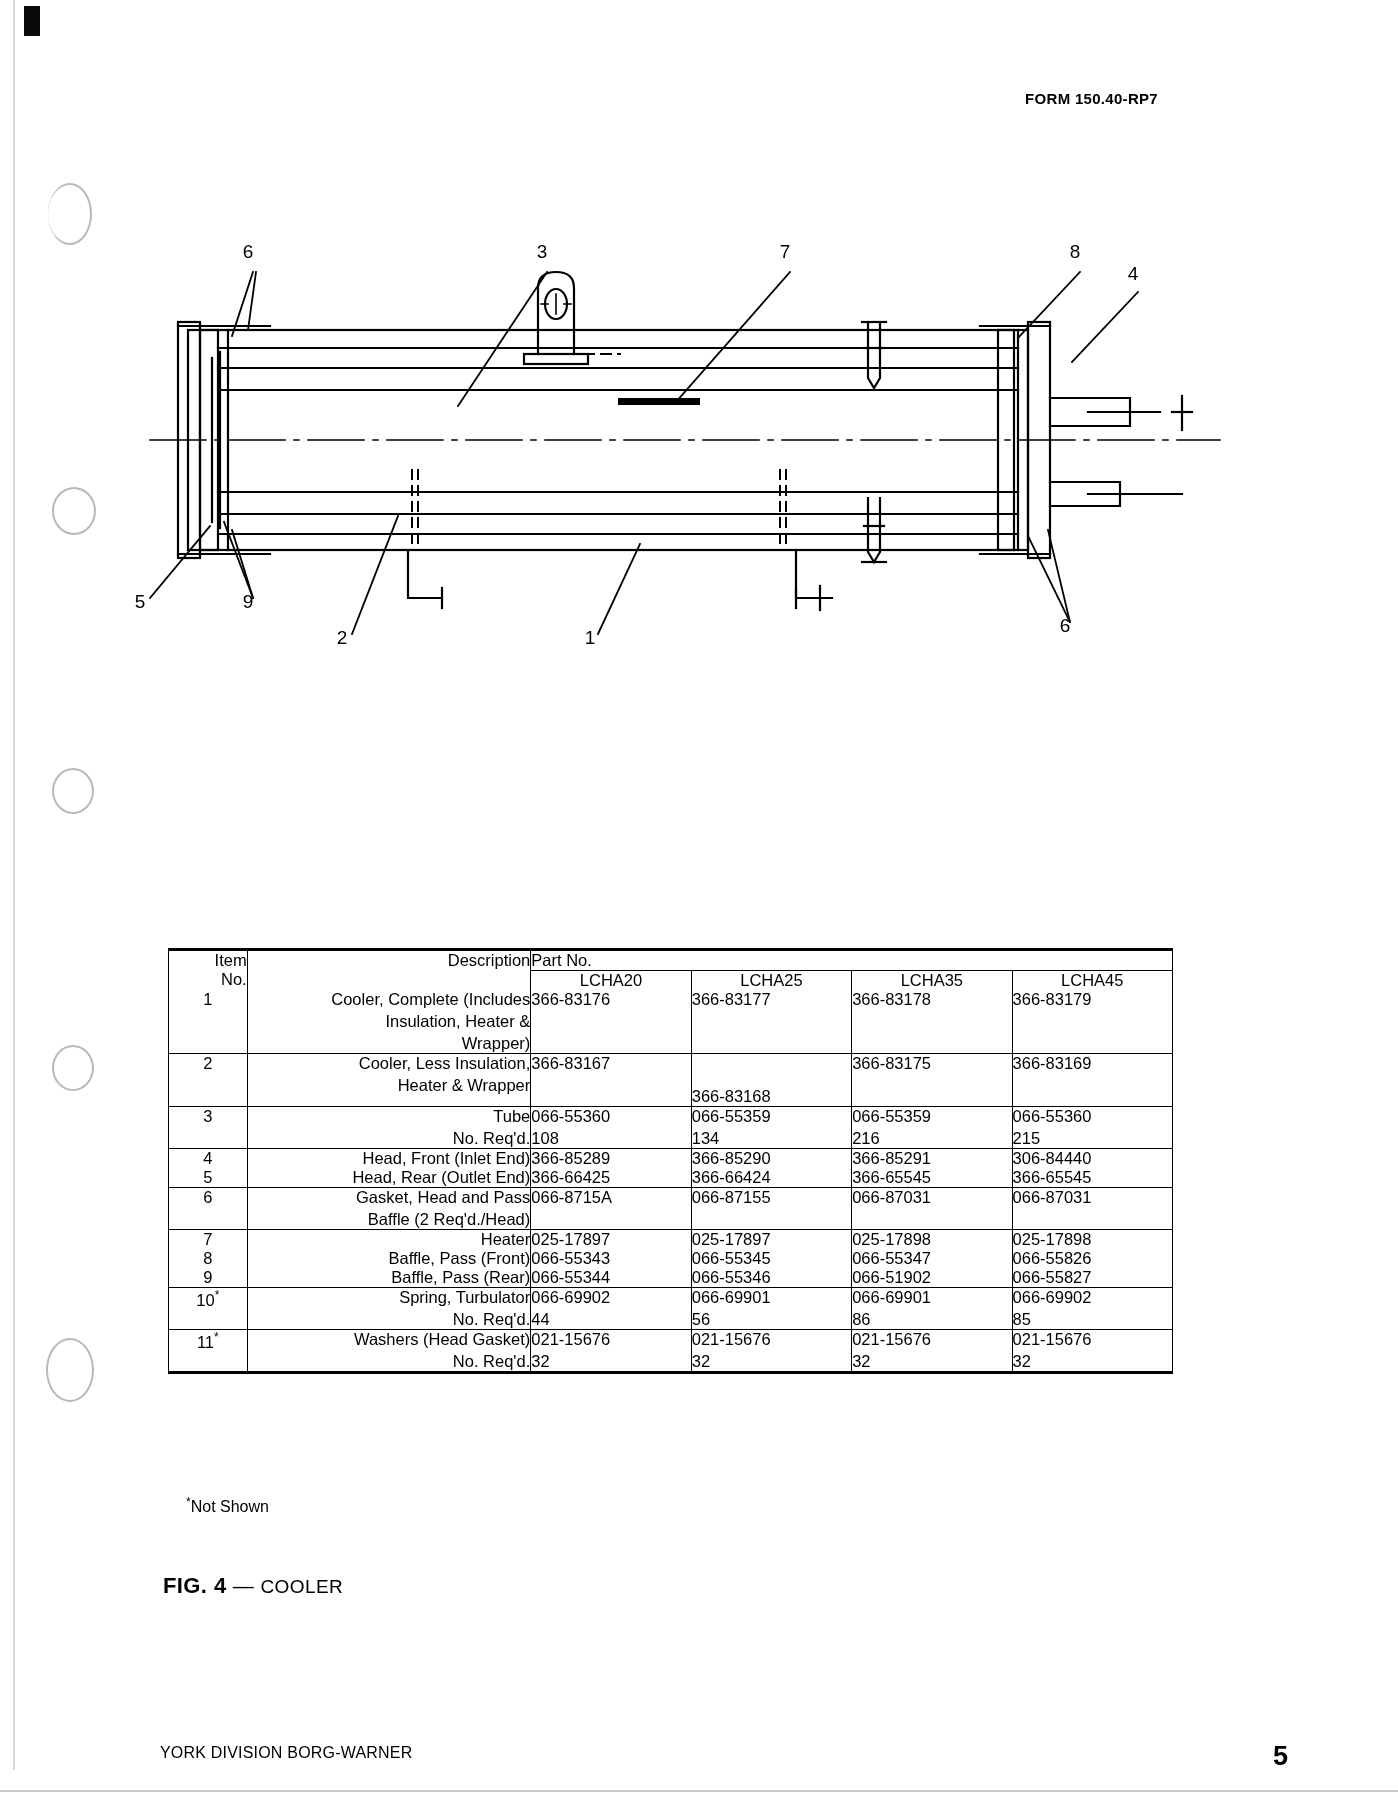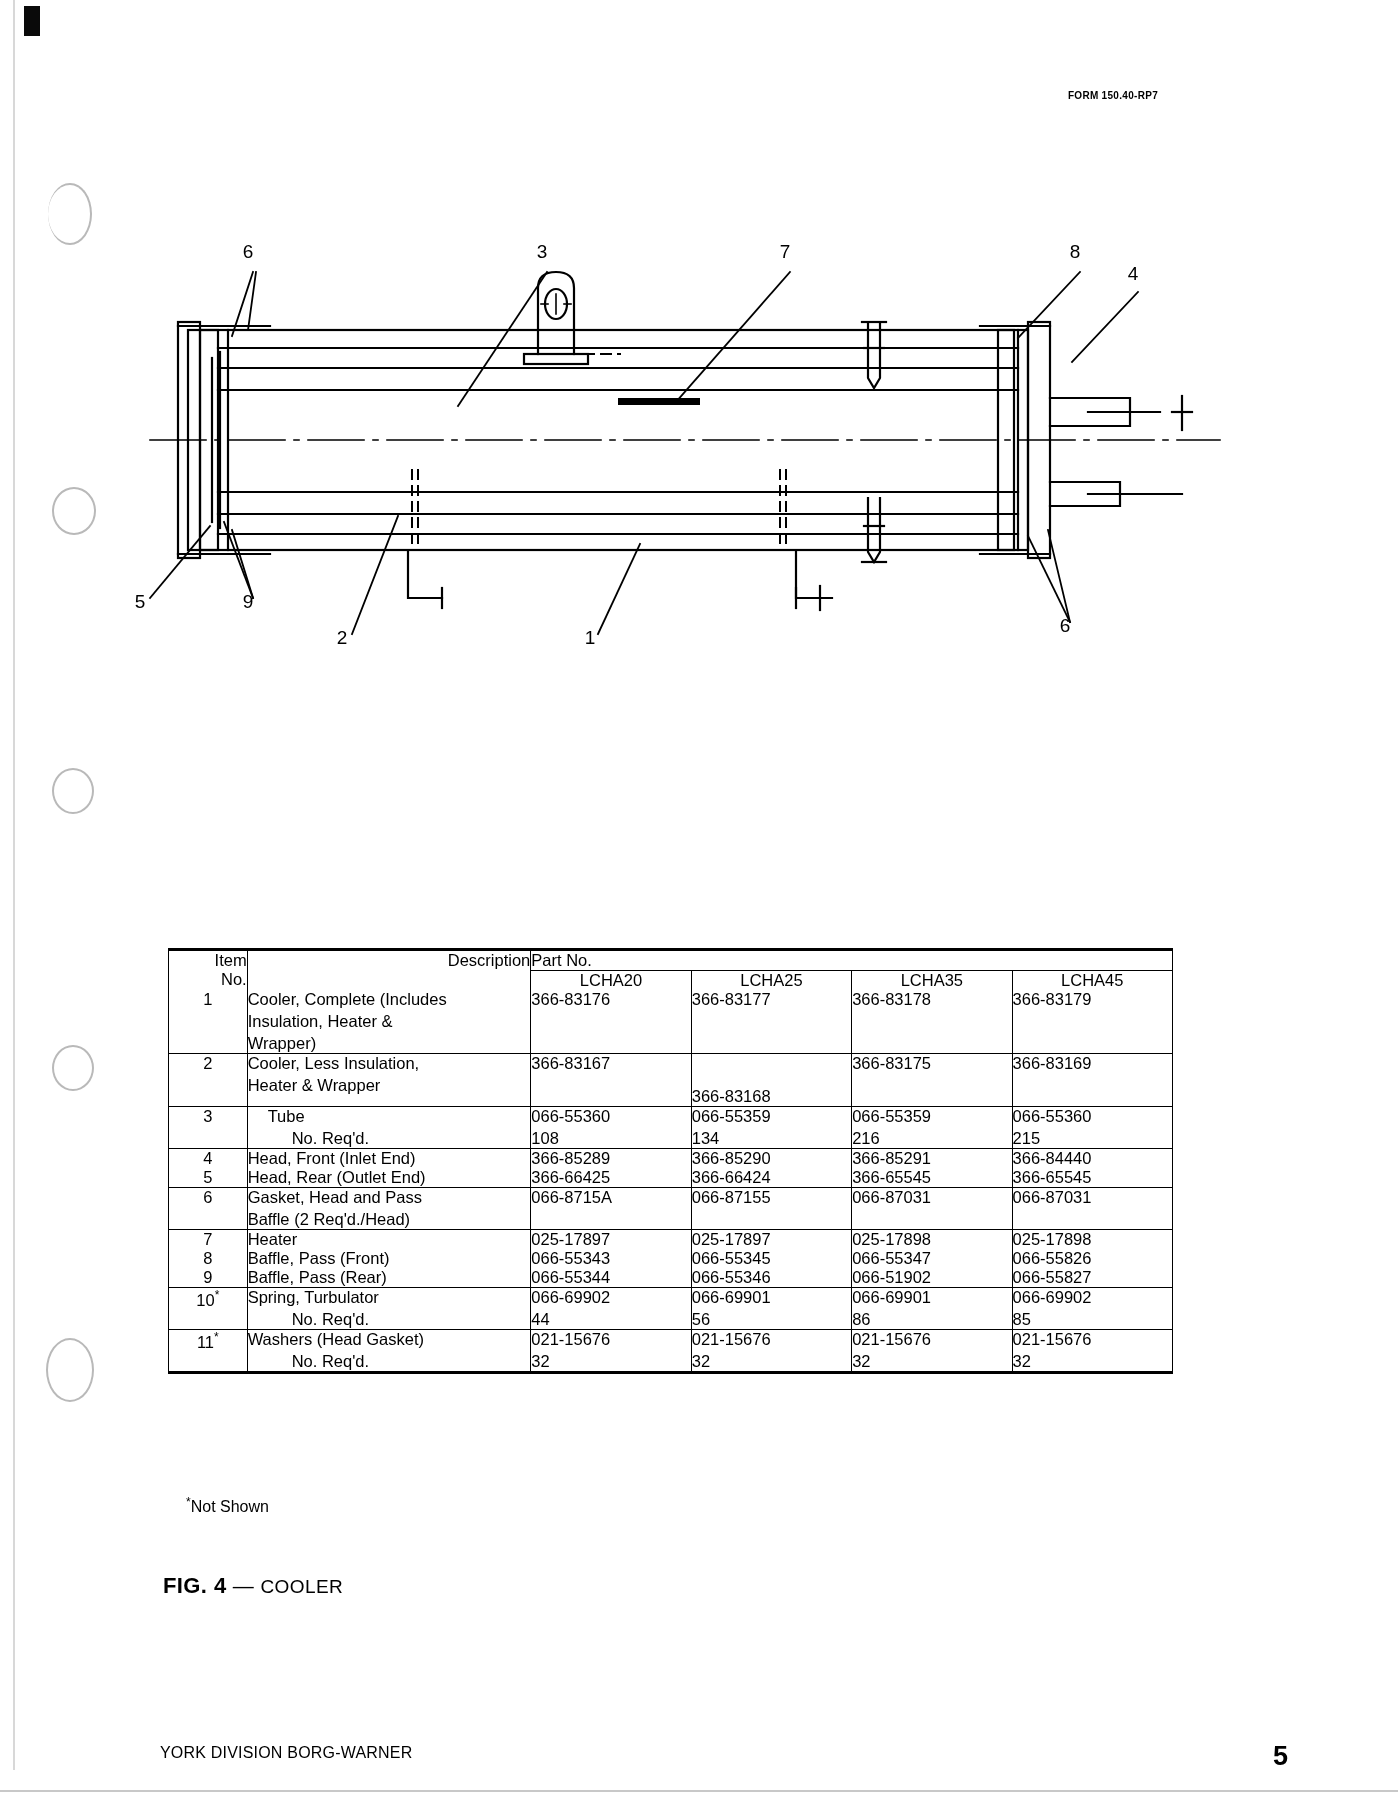--- a/index.html
+++ b/index.html
@@ -55,21 +55,21 @@
   .punch-b { left: 52px; top: 487px;  width: 40px; height: 44px; }
   .punch-c { left: 52px; top: 768px;  width: 38px; height: 42px; }
   .punch-d { left: 52px; top: 1045px; width: 38px; height: 42px; }
   .punch-e { left: 46px; top: 1338px; width: 44px; height: 60px; }
 
   
   .form-no {
     position: absolute;
     right: 240px;
     top: 90px;
-    font-size: 10px;
+    font-size: 15px;
     font-weight: bold;
     letter-spacing: 0.3px;
     white-space: nowrap;
   }
 
   
   .figure-area {
     position: absolute;
     left: 120px;
     top: 230px;
@@ -121,21 +121,21 @@
   .hdr-model {
     text-align: center;
     padding: 4px 0 4px 0;
   }
   .cell-item {
     text-align: center;
     padding: 3px 0 4px 0;
     white-space: nowrap;
   }
   .cell-desc {
-    text-align: left;
+    text-align: right;
     padding: 3px 0 4px 18px;
   }
   .cell-pn {
     text-align: left;
     padding: 3px 0 4px 0;
     white-space: nowrap;
   }
   .sub-line {
     display: block;
     padding-top: 3px;
@@ -408,21 +408,21 @@
             <td class="cell-pn col-pn">
               <span style="display: block;">366-85289</span>
             </td>
             <td class="cell-pn col-pn">
               <span style="display: block;">366-85290</span>
             </td>
             <td class="cell-pn col-pn">
               <span style="display: block;">366-85291</span>
             </td>
             <td class="cell-pn col-pn">
-              <span style="display: block;">366-84440</span>
+              <span style="display: block;">306-84440</span>
             </td>
           </tr>
           <tr>
             <td class="cell-item">5</td>
             <td class="cell-desc">
               <span style="display: block;">Head, Rear (Outlet End)</span>
             </td>
             <td class="cell-pn col-pn">
               <span style="display: block;">366-66425</span>
             </td>

